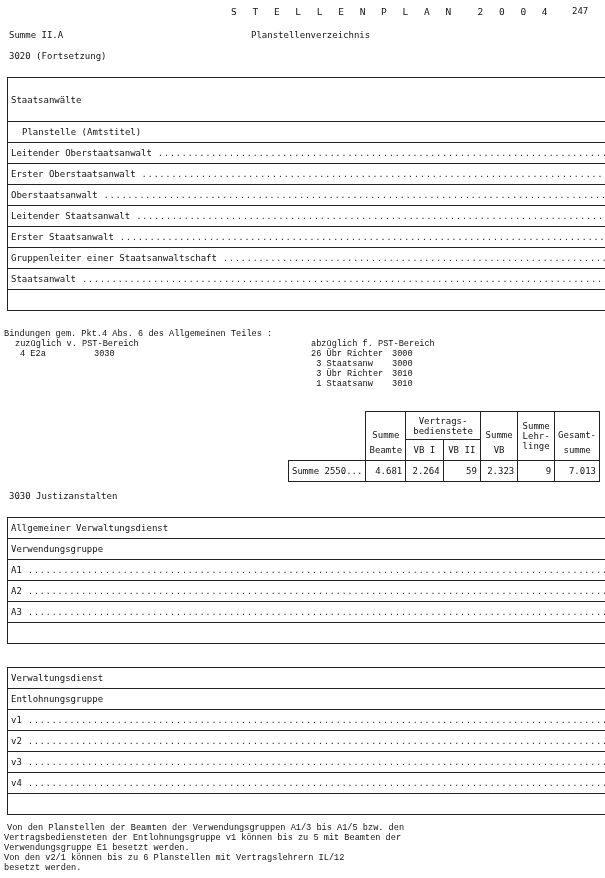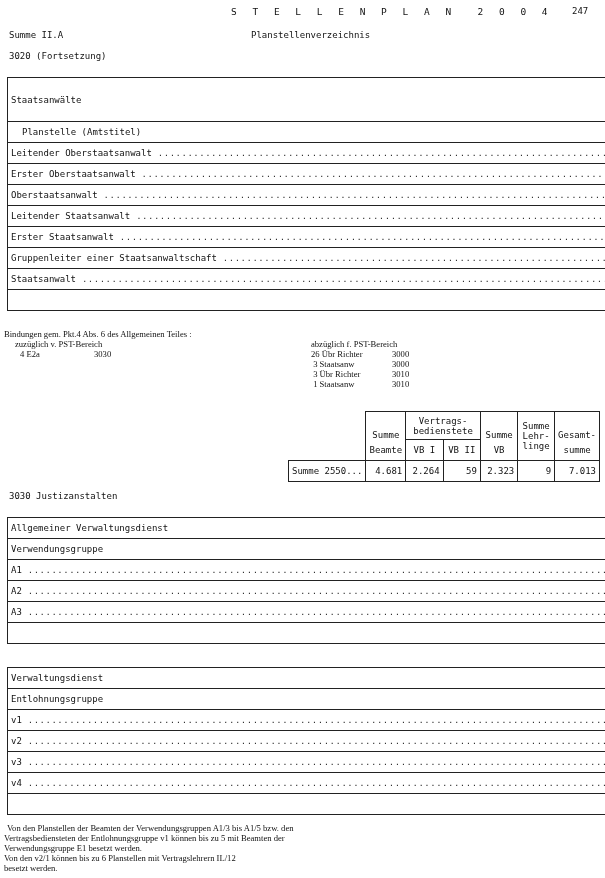--- a/index.html
+++ b/index.html
@@ -7,21 +7,21 @@
          font-family:"DejaVu Sans Mono","Liberation Mono",monospace; color:#111; font-size:9px; }
   .abs { position:absolute; white-space:pre; }
   .hdr-title { letter-spacing:5px; font-size:9.5px; }
   table { border-collapse:collapse; position:absolute; }
   td { border:1px solid #222; padding:0 3px; font-size:9px; height:20px; white-space:nowrap; }
   .r { text-align:right; }
   .c { text-align:center; }
   .dots { overflow:hidden; }
   .dots span.lbl::after { content:" ......................................................................................................................"; letter-spacing:0.5px; color:#333; }
   .noborder { border:none; }
-  .note { font-family:Liberation Serif, serif; font-size:8.6px; line-height:10px;text-align:center; }
+  .note { font-family:Liberation Mono, monospace; font-size:8.6px; line-height:10px;text-align:center; }
 </style>
 </head>
 <body>
 
 <div class="abs hdr-title" style="left:231px;top:6px;">S T E L L E N P L A N  2 0 0 4</div>
 <div class="abs" style="left:572px;top:6px;">247</div>
 <div class="abs" style="left:9px;top:30px;">Summe II.A</div>
 <div class="abs" style="left:251px;top:30px;">Planstellenverzeichnis</div>
 <div class="abs" style="left:9px;top:51px;">3020 (Fortsetzung)</div>
 

